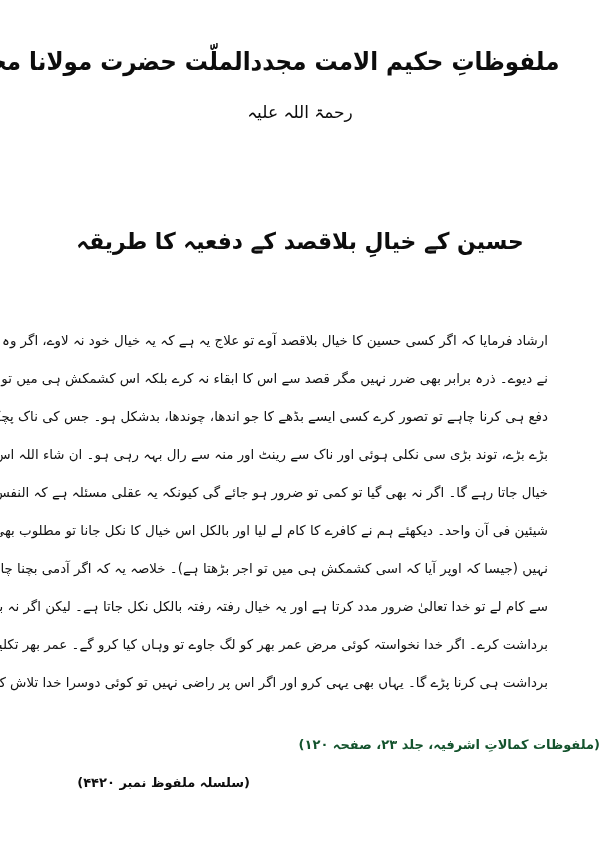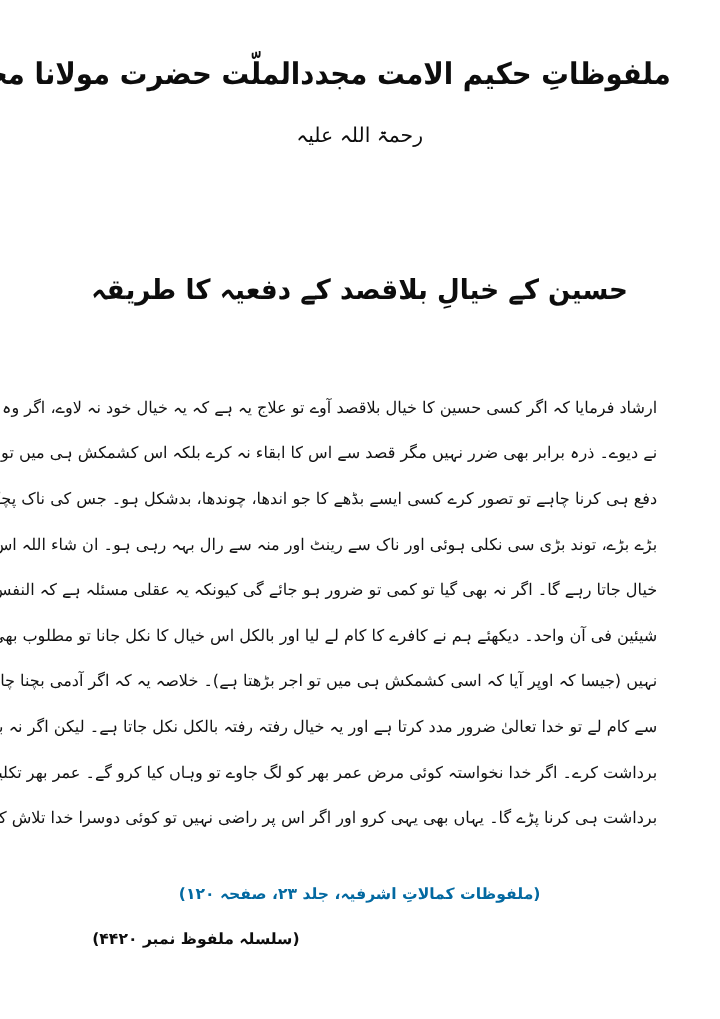--- a/index.html
+++ b/index.html
@@ -93,24 +93,23 @@
     font-family: "DejaVu Sans", "Liberation Sans", sans-serif;
     letter-spacing: 1px;
   }
 
   
   .citation {
     position: absolute;
     top: 737px;
     left: 0;
     right: 0;
-    text-align: center;
     font-size: 13px;
     font-weight: bold;
-    color: #0369a1;
+    color: #14532d;
   }
   .serial-note {
     position: absolute;
     top: 775px;
     right: 350px;
     font-size: 13px;
     font-weight: bold;
     color: #0d0d0d;
     text-align: left;
   }

